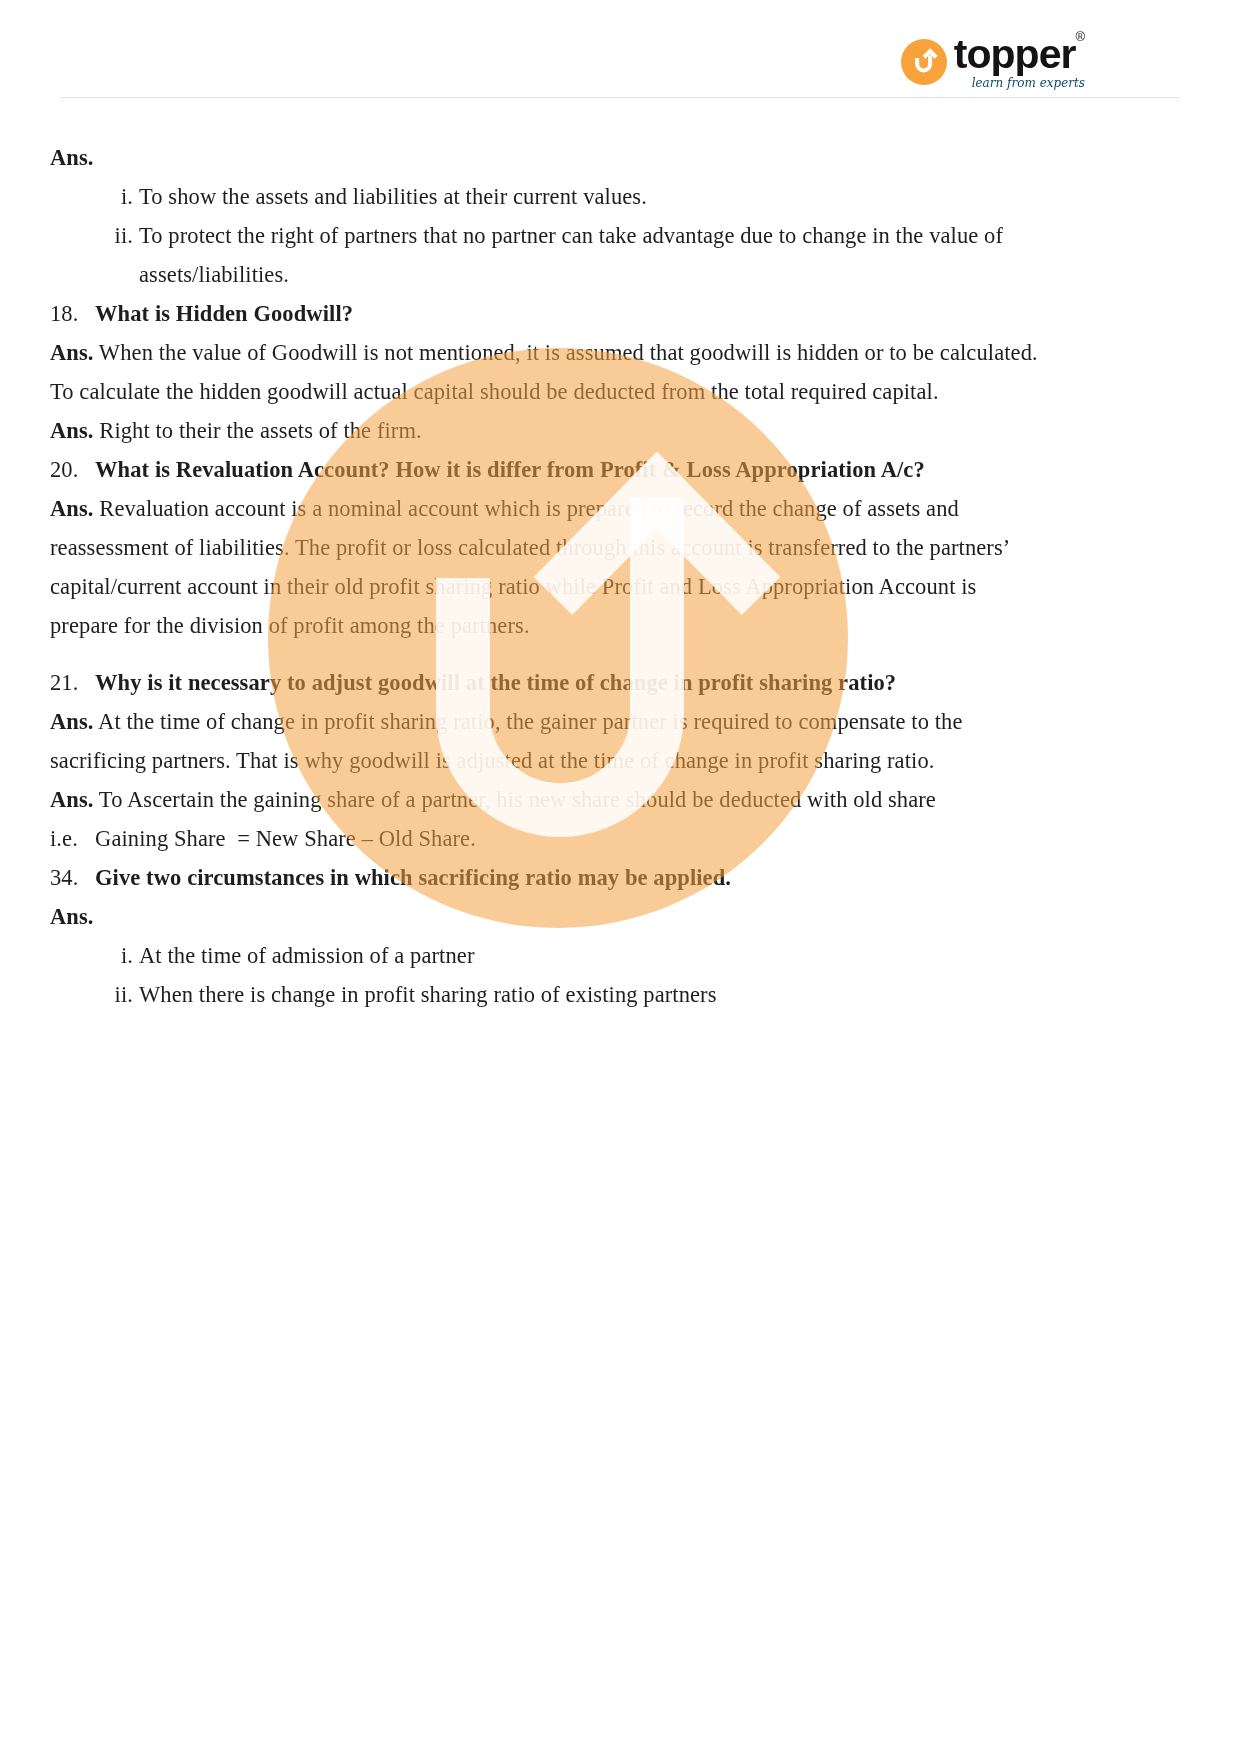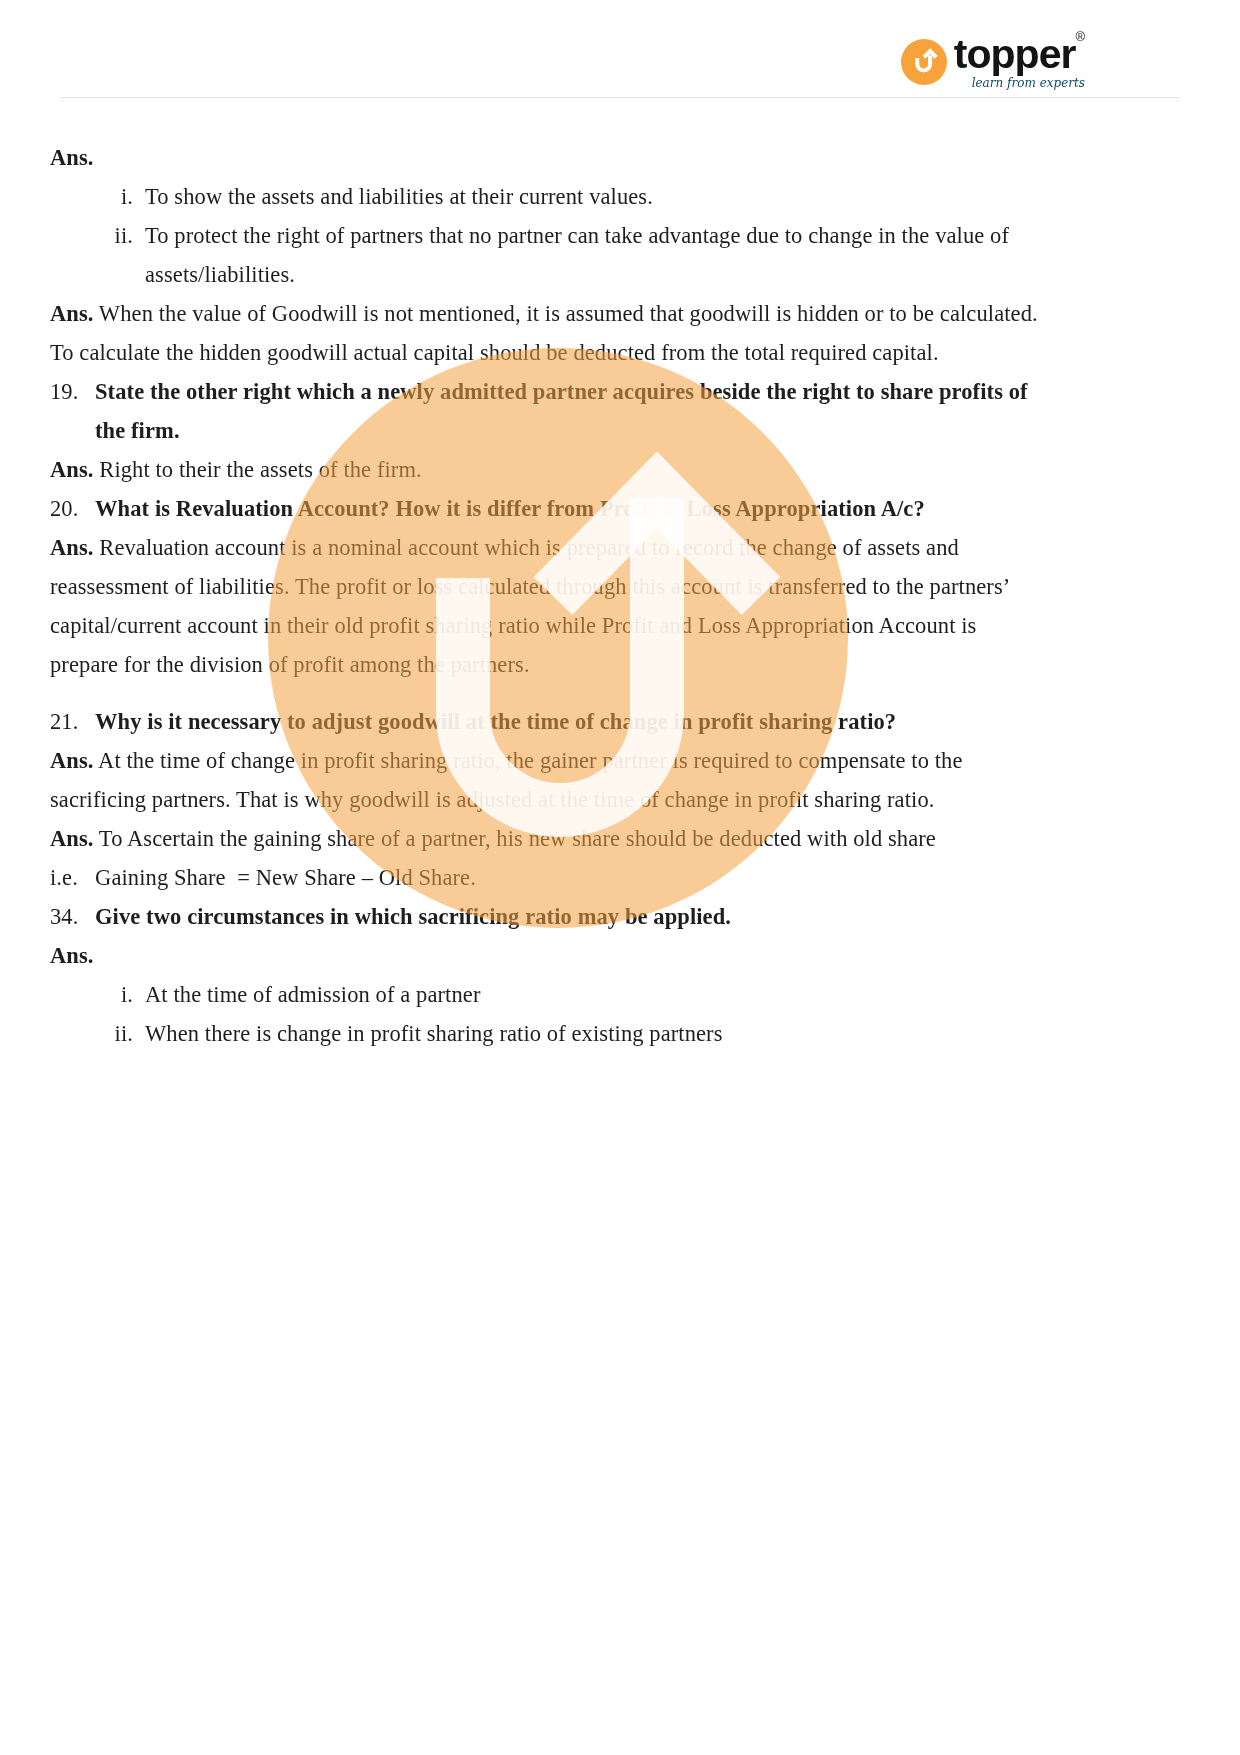--- a/index.html
+++ b/index.html
@@ -44,21 +44,21 @@
   }
   .content p { margin: 0; }
   .q { display: flex; font-weight: bold; }
   .q .num { width: 45px; flex: none; font-weight: normal; }
   .q .qt { flex: 1; }
   .ans { margin-left: 45px; }
   .bold-line { margin-left: 45px; font-weight: bold; }
   .plain { margin-left: 45px; white-space: pre-wrap; }
   .roman { display: flex; margin-left: 55px; }
   .roman .rm { width: 28px; flex: none; text-align: right; }
-  .roman .rt { margin-left: 12px; flex: 1; }
+  .roman .rt { margin-left: 6px; flex: 1; }
   .spacer { height: 18px; }
 
   
   .watermark {
     position: absolute; left: 268px; top: 348px; width: 580px; height: 580px;
     border-radius: 50%; background: rgba(244, 162, 66, 0.55);
     z-index: 3; pointer-events: none;
   }
   .watermark svg { position: absolute; left: 0; top: 0; width: 100%; height: 100%; }
 </style>
@@ -87,25 +87,25 @@
   <div class="content">
       <p class="ans bold-line">Ans.</p>
       <div class="roman">
         <span class="rm">i.</span>
         <span class="rt">To show the assets and liabilities at their current values.</span>
       </div>
       <div class="roman">
         <span class="rm">ii.</span>
         <span class="rt">To protect the right of partners that no partner can take advantage due to change in the value of assets/liabilities.</span>
       </div>
+      <div class="q">
+        <span class="num">18.</span>
+        <span class="qt">What is Hidden Goodwill?</span>
+      </div>
       <p class="ans"><b class="lead">Ans.</b><span class="at"> When the value of Goodwill is not mentioned, it is assumed that goodwill is hidden or to be calculated. To calculate the hidden goodwill actual capital should be deducted from the total required capital.</span></p>
-      <div class="q">
-        <span class="num">19.</span>
-        <span class="qt">State the other right which a newly admitted partner acquires beside the right to share profits of the firm.</span>
-      </div>
       <p class="ans"><b class="lead">Ans.</b><span class="at"> Right to their the assets of the firm.</span></p>
       <div class="q">
         <span class="num">20.</span>
         <span class="qt">What is Revaluation Account? How it is differ from Profit &amp; Loss Appropriation A/c?</span>
       </div>
       <p class="ans"><b class="lead">Ans.</b><span class="at"> Revaluation account is a nominal account which is prepared to record the change of assets and reassessment of liabilities. The profit or loss calculated through this account is transferred to the partners’ capital/current account in their old profit sharing ratio while Profit and Loss Appropriation Account is prepare for the division of profit among the partners.</span></p>
       <div class="spacer"></div>
       <div class="q">
         <span class="num">21.</span>
         <span class="qt">Why is it necessary to adjust goodwill at the time of change in profit sharing ratio?</span>

